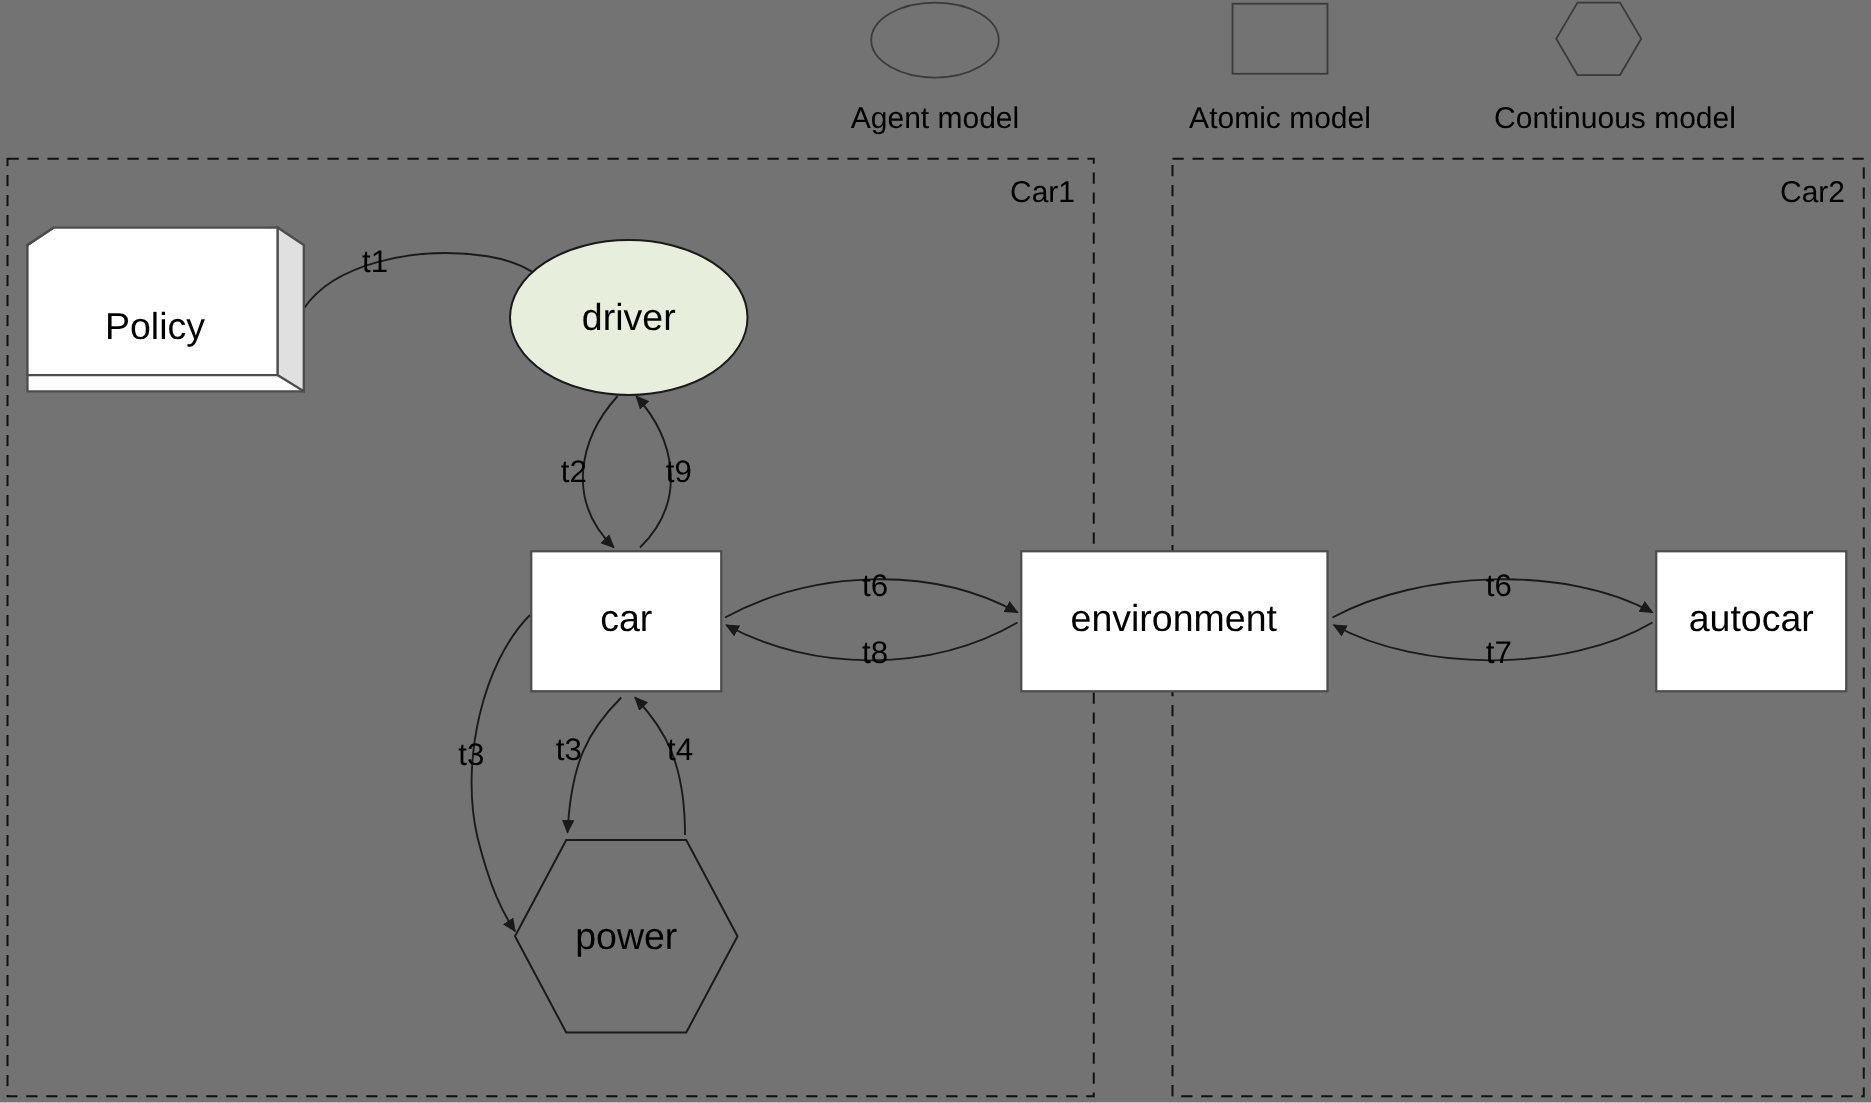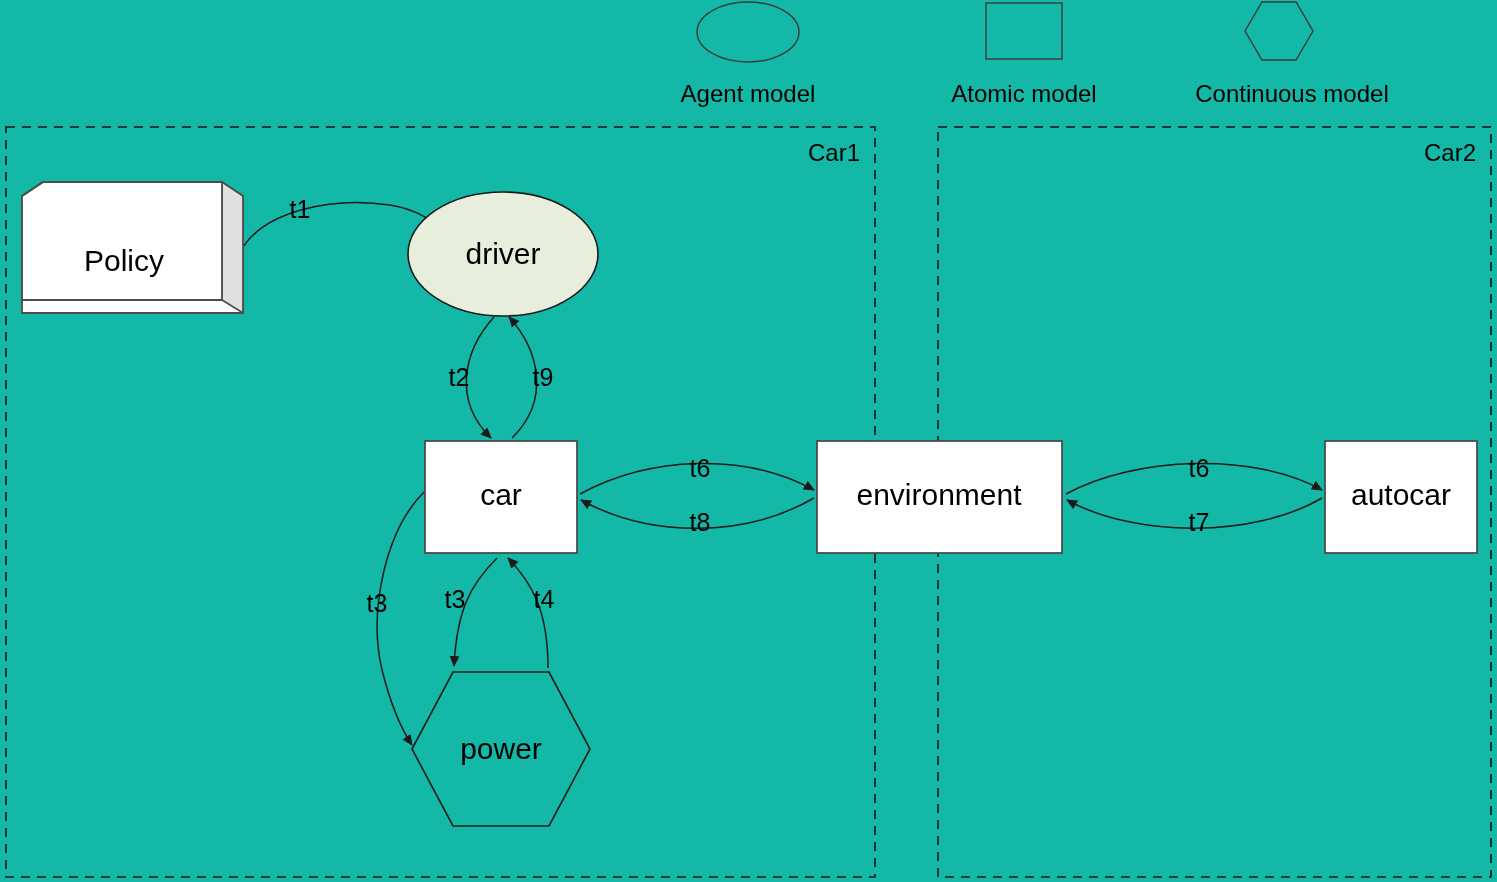--- a/index.html
+++ b/index.html
@@ -7,21 +7,21 @@
     padding: 0;
     background: #ffffff;
   }
   body {
     font-family: "Liberation Sans", sans-serif;
   }
   #canvas-wrap {
     position: relative;
     width: 1497px;
     height: 882px;
-    background: #14b8a6;
+    background: #737373;
     overflow: hidden;
   }
   svg.diagram {
     position: absolute;
     left: 0;
     top: 0;
     width: 1497px;
     height: 882px;
   }
   .shape-stroke {

